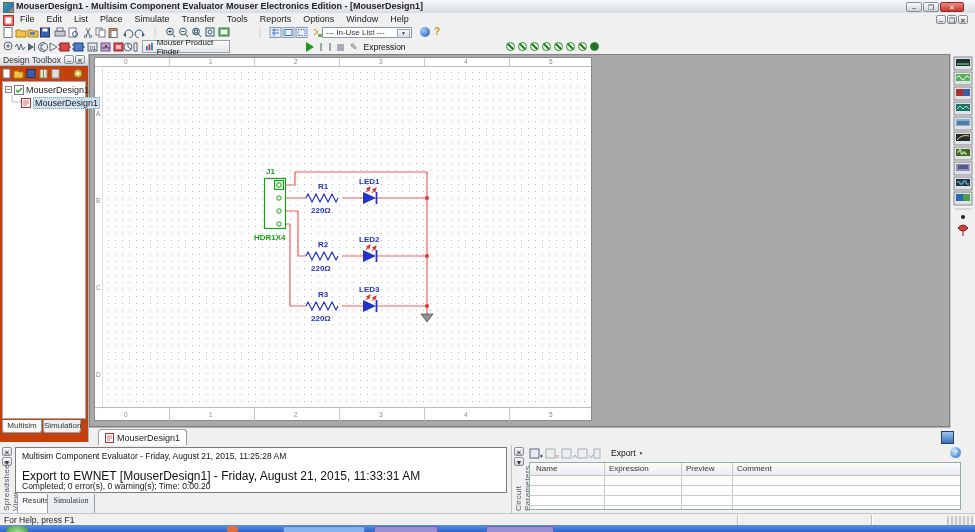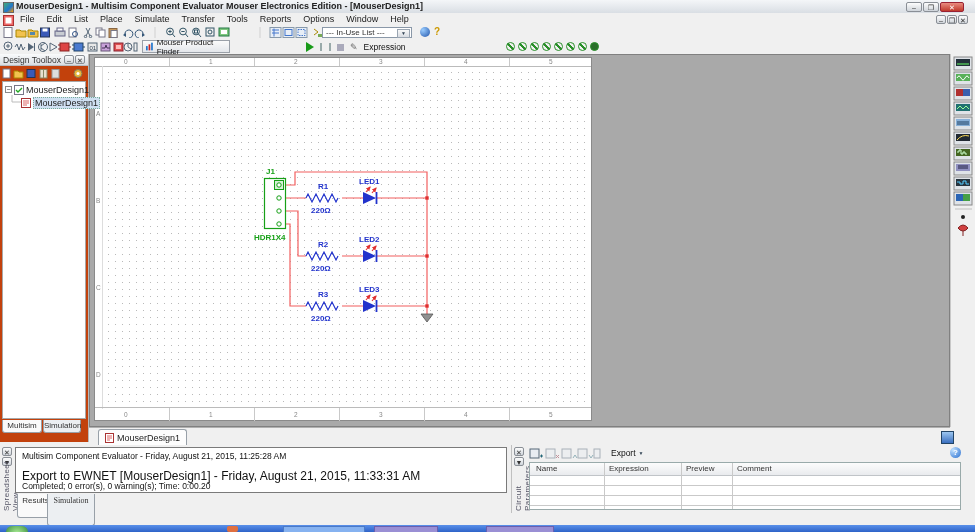--- a/index.html
+++ b/index.html
@@ -530,20 +530,26 @@
       </div>
       <i class="ab vline" style="left:74px;top:0;height:46px;"></i>
       <i class="ab vline" style="left:151px;top:0;height:46px;"></i>
       <i class="ab vline" style="left:202px;top:0;height:46px;"></i>
       <i class="ab hl" style="left:0;top:22px;width:430px;"></i>
       <i class="ab hl" style="left:0;top:32px;width:430px;"></i>
       <i class="ab hl" style="left:0;top:42px;width:430px;"></i>
     </div>
   </div>
 
+  <div class="ab statusbar">
+    <span class="ab" style="left:4px;top:1px;">For Help, press F1</span>
+    <i class="ab" style="left:737px;top:1px;height:10px;border-left:1px solid #c0c0c0;border-right:1px solid #fff;"></i>
+    <i class="ab" style="left:871px;top:1px;height:10px;border-left:1px solid #c0c0c0;border-right:1px solid #fff;"></i>
+    <span class="ab" style="left:947px;top:2px;width:26px;height:9px;background:repeating-linear-gradient(90deg,#c8c8c8 0 2px,#f0f0f0 2px 4px);"></span>
+  </div>
 
   <div class="ab" style="left:0;top:525px;width:975px;height:7px;background:linear-gradient(#5a90ea,#2e63c8);">
     <i class="ab" style="left:6px;top:1px;width:22px;height:6px;border-radius:6px 6px 0 0;background:radial-gradient(circle at 11px 8px,#aef09a,#3f8f3f);"></i>
     <i class="ab" style="left:227px;top:1px;width:11px;height:6px;background:#e07040;border-radius:2px;"></i>
     <i class="ab" style="left:283px;top:1px;width:80px;height:6px;background:#86b2f0;border:1px solid #4a7ac8;border-bottom:none;"></i>
     <i class="ab" style="left:374px;top:1px;width:62px;height:6px;background:#9a8fd4;border:1px solid #6a5fb0;border-bottom:none;"></i>
     <i class="ab" style="left:486px;top:1px;width:66px;height:6px;background:#9a8fd4;border:1px solid #6a5fb0;border-bottom:none;"></i>
   </div>
 
 </div>

